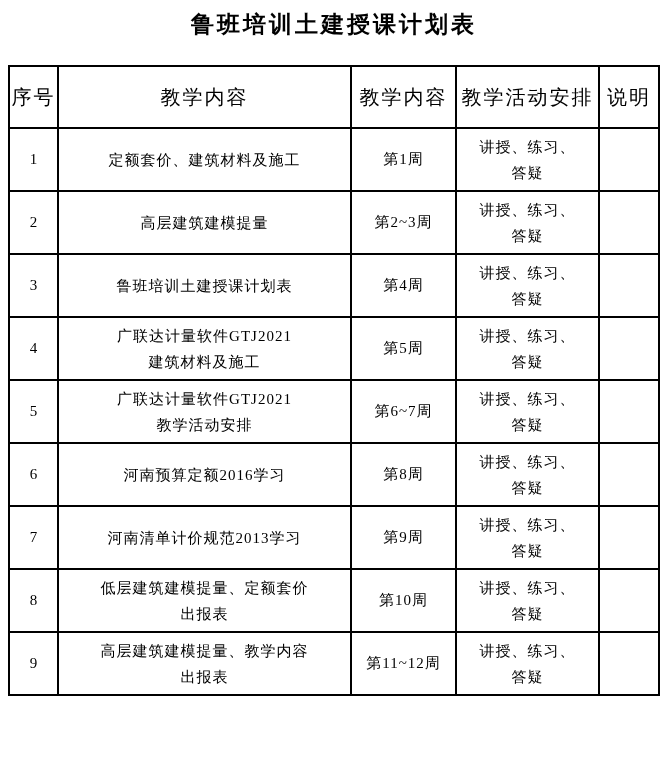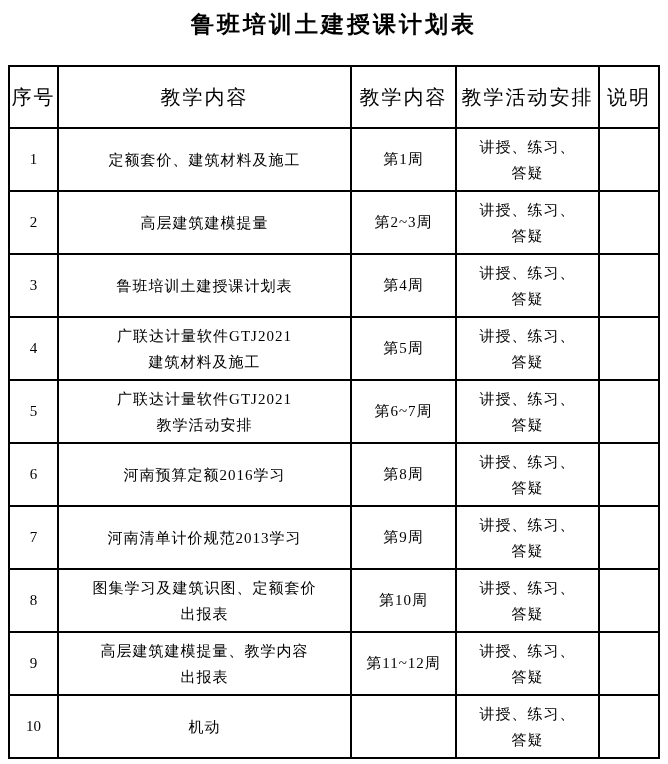--- a/index.html
+++ b/index.html
@@ -169,21 +169,21 @@
       <td class="c-activity">
         <div class="line">讲授、练习、</div>
         <div class="line">答疑</div>
       </td>
       <td class="c-note"></td>
     </tr>
 
     <tr class="datarow">
       <td class="c-no">8</td>
       <td class="c-content">
-        <div class="line">图集学习及建筑识图、定额套价</div>
+        <div class="line">低层建筑建模提量、定额套价</div>
         <div class="line">出报表</div>
       </td>
       <td class="c-time">第10周</td>
       <td class="c-activity">
         <div class="line">讲授、练习、</div>
         <div class="line">答疑</div>
       </td>
       <td class="c-note"></td>
     </tr>
 
@@ -194,27 +194,14 @@
         <div class="line">出报表</div>
       </td>
       <td class="c-time">第11~12周</td>
       <td class="c-activity">
         <div class="line">讲授、练习、</div>
         <div class="line">答疑</div>
       </td>
       <td class="c-note"></td>
     </tr>
 
-    <tr class="datarow">
-      <td class="c-no">10</td>
-      <td class="c-content">
-        <div class="line">机动</div>
-        <div class="line"></div>
-      </td>
-      <td class="c-time"></td>
-      <td class="c-activity">
-        <div class="line">讲授、练习、</div>
-        <div class="line">答疑</div>
-      </td>
-      <td class="c-note"></td>
-    </tr>
   </tbody>
 </table>
 
 </body></html>

